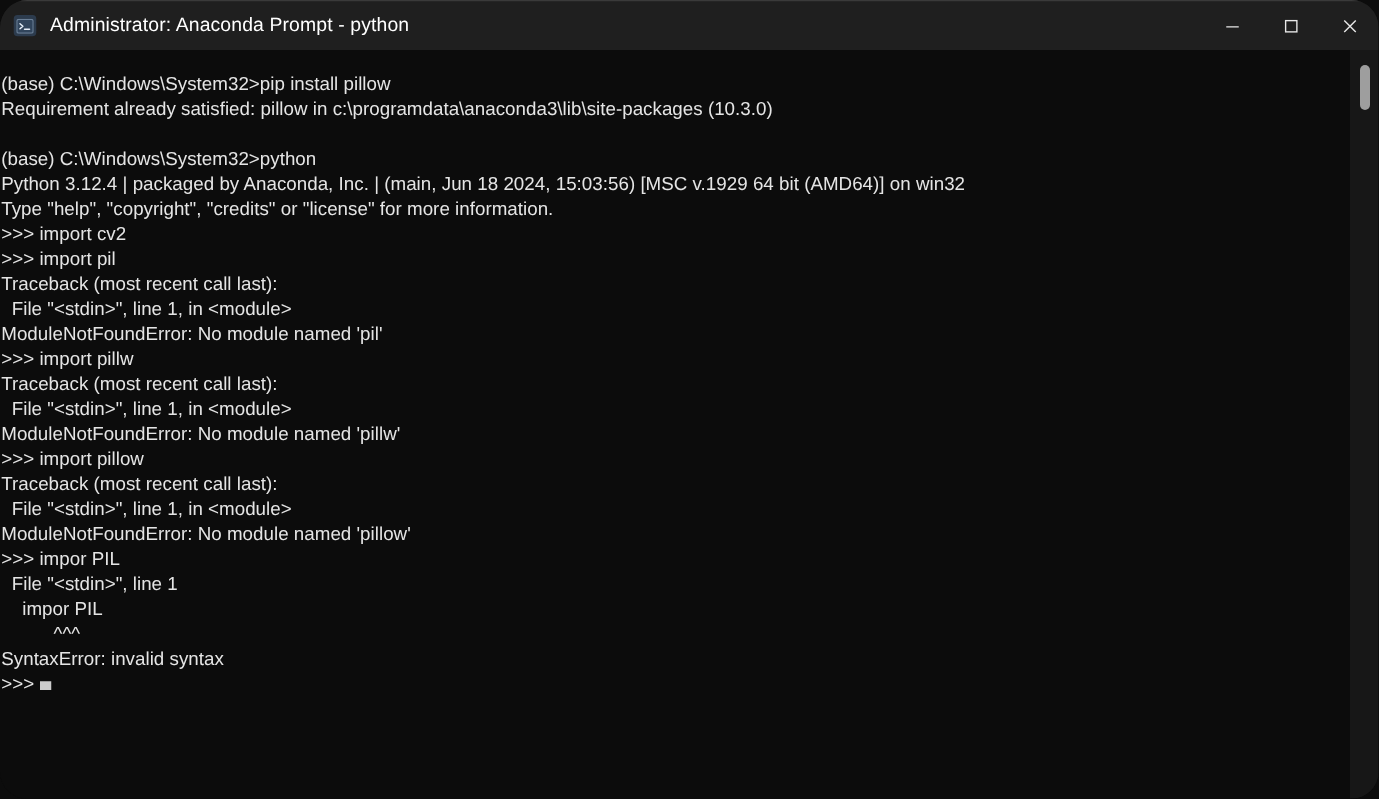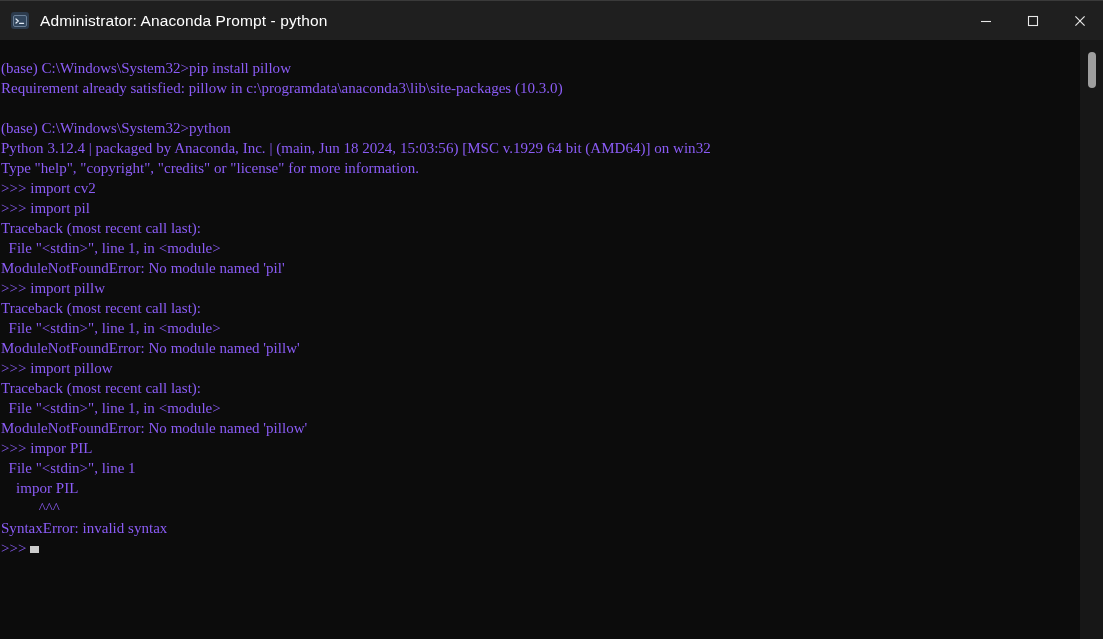--- a/index.html
+++ b/index.html
@@ -11,20 +11,21 @@
     background: #0c0c0c;
   }
 
   #window {
     position: relative;
     width: 1103px;
     height: 639px;
     background: #0c0c0c;
     font-family: "DejaVu Sans Mono", monospace;
     overflow: hidden;
+    border-radius: 22px;
   }
 
   
   #titlebar {
     position: absolute;
     top: 0; left: 0;
     width: 1103px;
     height: 40px;
     background: #1f1f1f;
     border-top: 1px solid #3a3a3a;
@@ -81,25 +82,25 @@
     width: 1103px;
     height: 599px;
     background: #0c0c0c;
     overflow: hidden;
   }
 
   #console-text {
     position: absolute;
     top: 18px;
     left: 1px;
-    font-family: Liberation Serif, serif;
+    font-family: Liberation Sans, sans-serif;
     font-size: 15px;
     line-height: 20px;
     letter-spacing: 0.02px;
-    color: #8b5cf6;
+    color: #e5e5e5;
     white-space: pre;
     tab-size: 8;
   }
   .line { height: 20px; }
 
   
   #scrollbar-track {
     position: absolute;
     top: 0;
     right: 0;

